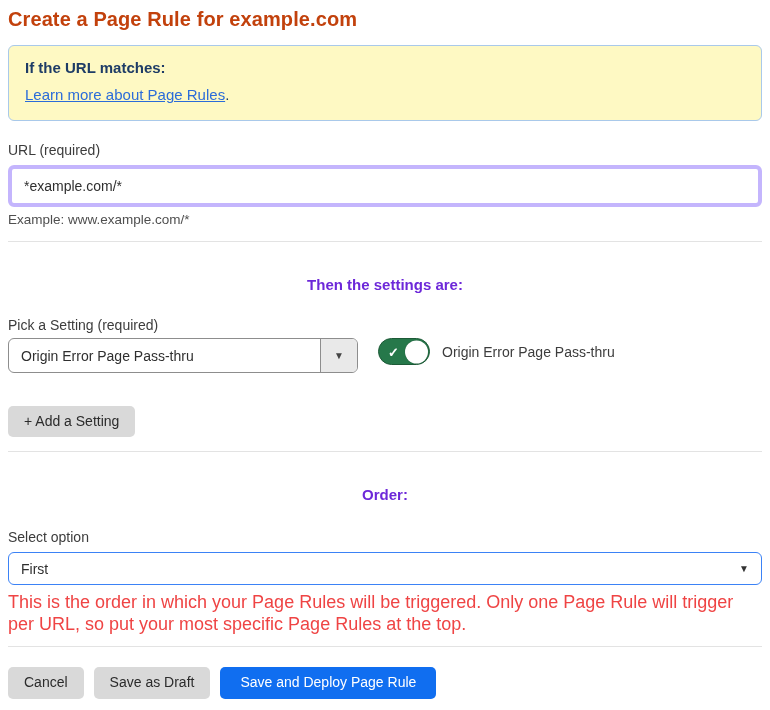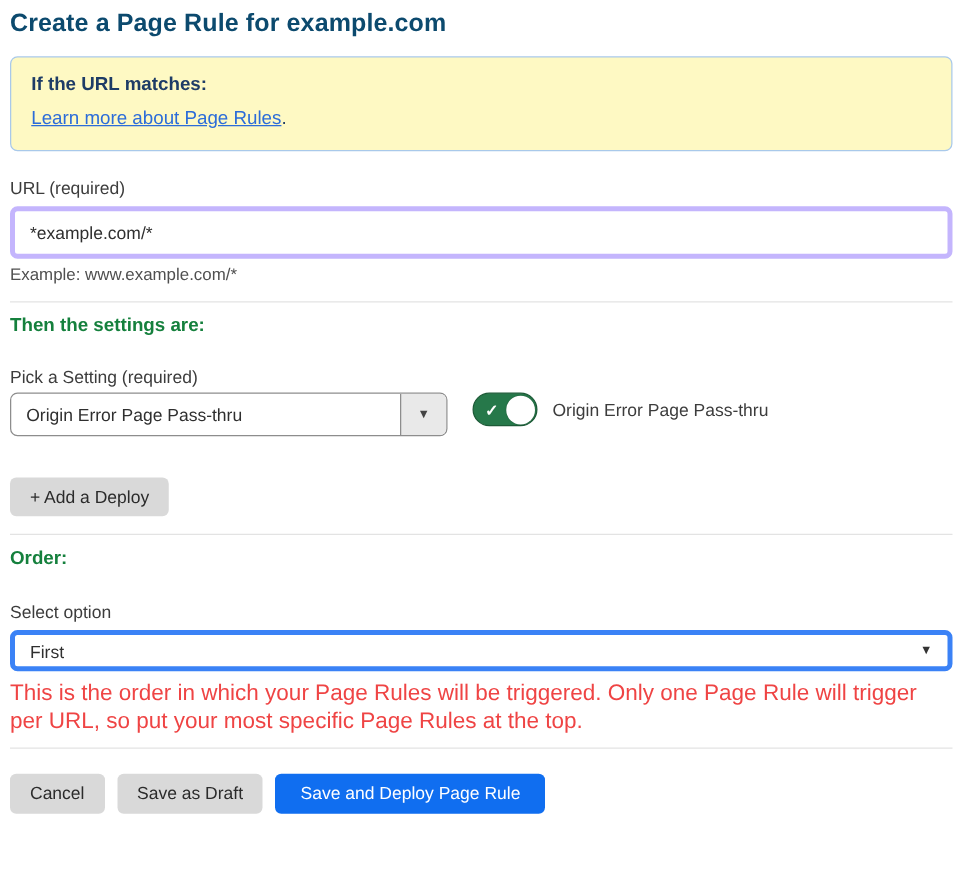--- a/index.html
+++ b/index.html
@@ -8,21 +8,21 @@
     width: 770px;
     height: 710px;
     font-family: "Liberation Sans", sans-serif;
     color: #2f2f2f;
     padding: 8px 8px 12px 8px;
     overflow: hidden;
   }
   .page-title {
     font-size: 20px;
     font-weight: 700;
-    color: #0c4a6e;
+    color: #c2410c;
     margin-bottom: 14px;
     letter-spacing: 0.1px;
   }
   .info-box {
     background: #fef9c3;
     border: 1px solid #a9c9ea;
     border-radius: 6px;
     padding: 13px 16px 12px 16px;
     color: #1e3c66;
     font-size: 15px;
@@ -67,23 +67,24 @@
   }
   .divider {
     border: none;
     border-top: 1px solid #e3e3e3;
     margin: 0;
   }
   .divider-1 { margin-top: 14px; }
   .section-heading {
     font-size: 15px;
     font-weight: 700;
-    color: #15803d;
-    margin-top: 10px;
+    color: #6d28d9;
+    margin-top: 34px;
     margin-bottom: 24px;
+    text-align: center;
   }
   .settings-row {
     display: flex;
     align-items: flex-start;
     margin-top: 5px;
   }
   .setting-dropdown {
     width: 350px;
     height: 35px;
     border: 1px solid #8d8d8d;
@@ -172,21 +173,21 @@
     background: #106ef0;
     color: #ffffff;
     padding: 8px 20px;
   }
   .add-setting-btn { margin-top: 33px; }
   .divider-2 { margin-top: 14px; }
   .order-heading { margin-bottom: 26px; }
   .select-control {
     width: 100%;
     height: 33px;
-    border: 4px solid #3b82f6;
+    border: 1px solid #3b82f6;
     border-radius: 6px;
     background: #fff;
     display: flex;
     align-items: center;
     padding: 0 12px;
     font-size: 14px;
     color: #2f2f2f;
     cursor: pointer;
   }
   .select-control .select-value { flex: 1; }
@@ -242,21 +243,21 @@
   </div>
   <div class="toggle-wrap">
     <div class="toggle" aria-checked="true" role="switch">
       <span class="toggle-check">✓</span>
       <span class="toggle-knob"></span>
     </div>
     <span class="toggle-label">Origin Error Page Pass-thru</span>
   </div>
 </div>
 
-<button class="btn btn-gray add-setting-btn">+ Add a Deploy</button>
+<button class="btn btn-gray add-setting-btn">+ Add a Setting</button>
 
 <hr class="divider divider-2">
 
 <div class="section-heading order-heading">Order:</div>
 
 <div class="field-label">Select option</div>
 <div class="select-control">
   <span class="select-value">First</span>
   <span class="select-caret">▼</span>
 </div>

